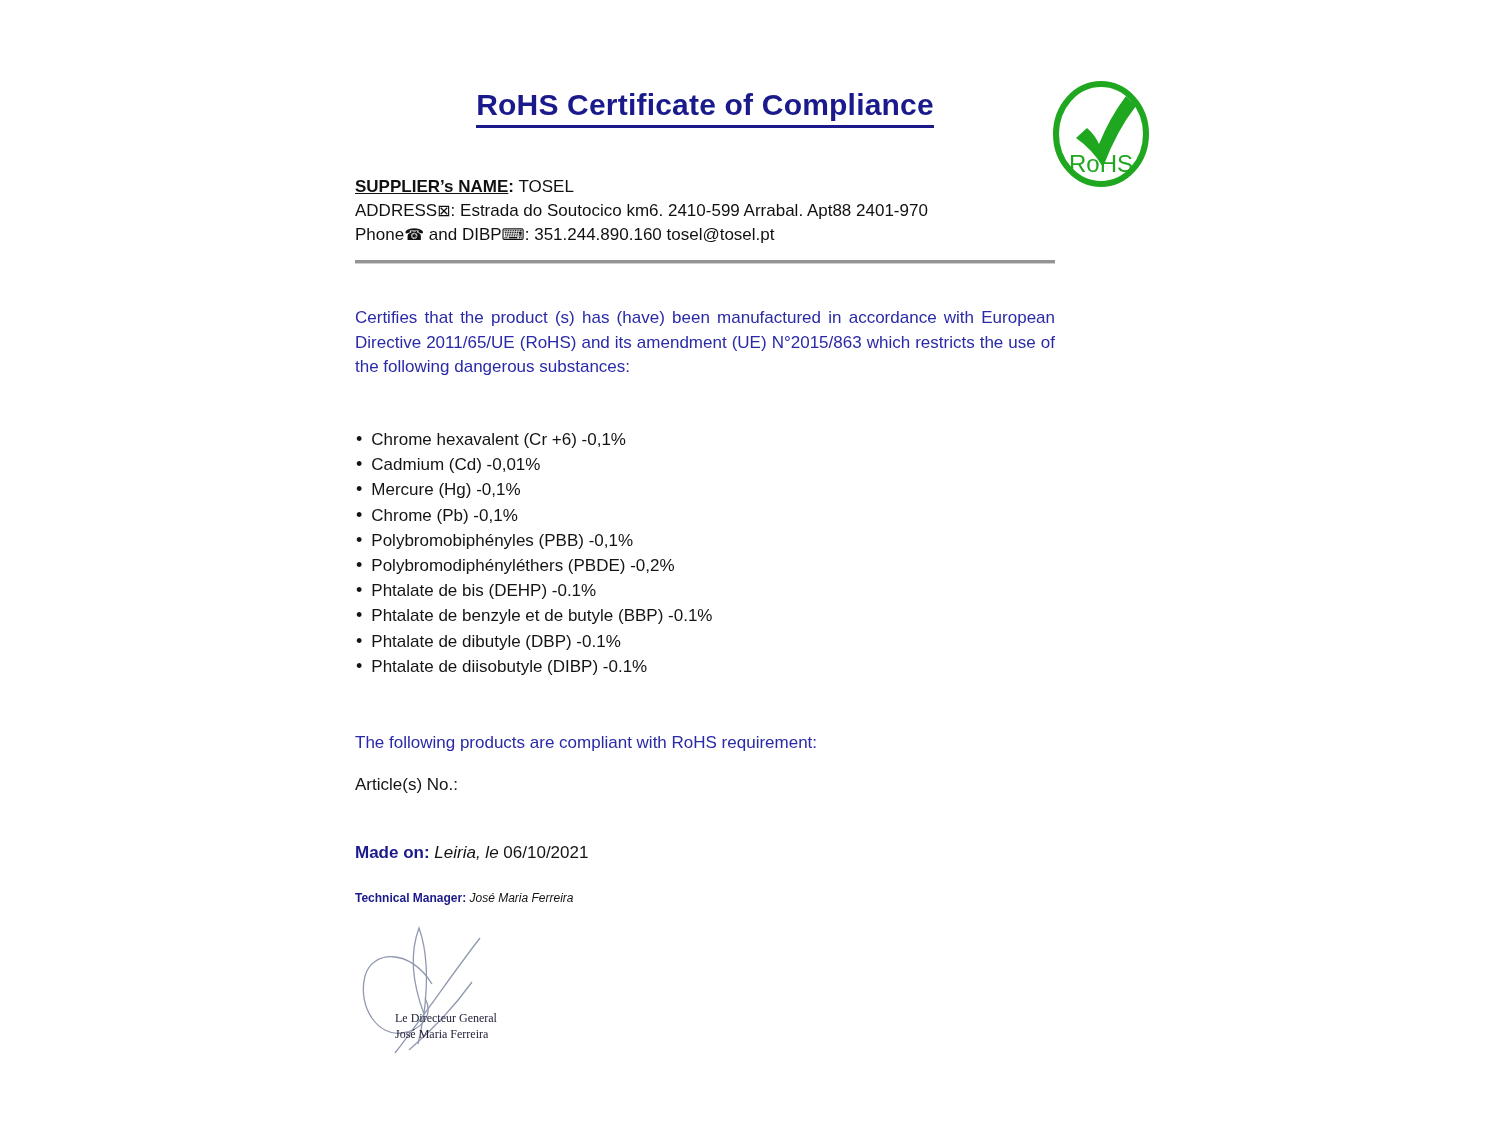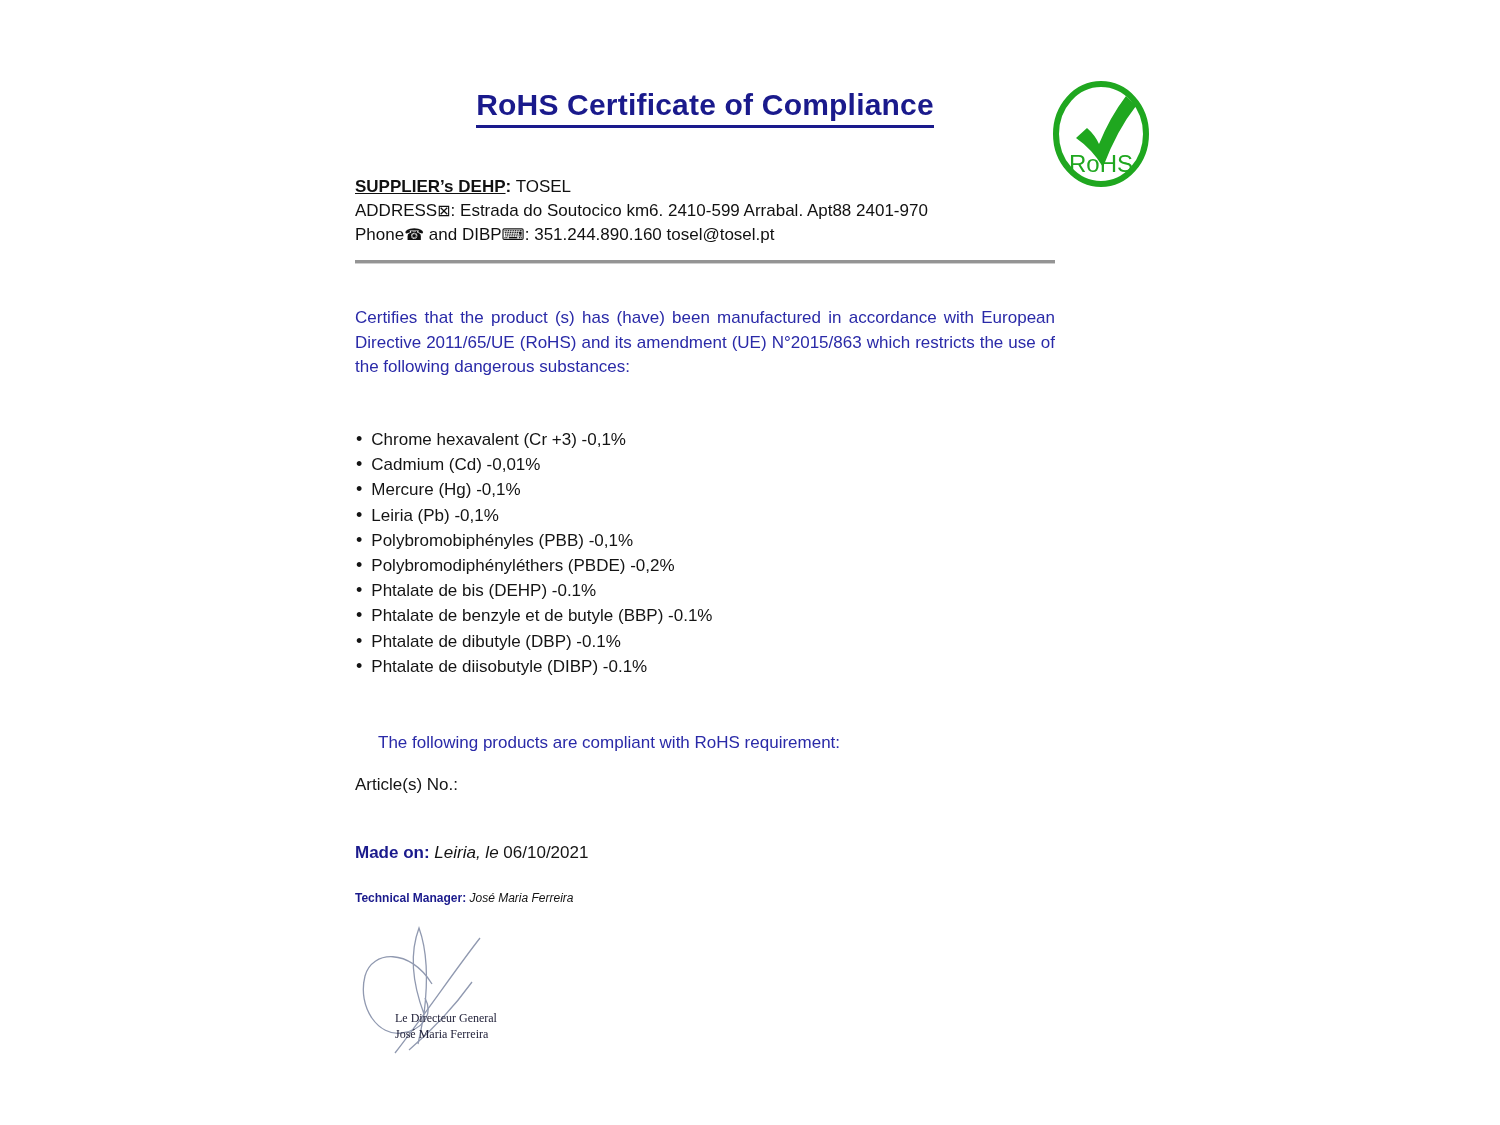--- a/index.html
+++ b/index.html
@@ -54,21 +54,21 @@
   .substances {
     position: absolute; left: 356px; top: 427px; width: 700px;
     list-style: none; margin: 0; padding: 0;
     font-size: 17px; line-height: 24.2px; color: #141414;
   }
   .substances li::before { content: "•"; font-size: 18px; margin-right: 9px; }
 
   
   .statement {
     position: absolute; left: 355px; top: 733px; width: 700px;
-    font-size: 17px; color: #2a2aa8; margin-left: 23px;
+    font-size: 17px; color: #2a2aa8;
   }
   .articles {
     position: absolute; left: 355px; top: 775px; width: 700px;
     font-size: 17px; color: #141414;
   }
 
   
   .made-on { position: absolute; left: 355px; top: 843px; font-size: 17px; }
   .tech-mgr { position: absolute; left: 355px; top: 891px; font-size: 12px; }
   .navy-label { font-weight: 700; color: #1a1a8c; }
@@ -98,43 +98,43 @@
   <div class="rohs-logo">
     <svg width="98" height="108" viewBox="0 0 98 108">
       <ellipse cx="49" cy="54" rx="45" ry="50" fill="#ffffff" stroke="#1fa71f" stroke-width="6"></ellipse>
       <path d="M24,58 L35,48 Q43,55 47,64 Q58,37 74,16 L84,26 Q65,50 51,87 Q40,69 24,58 Z" fill="#1fa71f"></path>
       <text x="49" y="92" text-anchor="middle" font-size="24" font-family="Liberation Sans, sans-serif" fill="#1fa71f">RoHS</text>
     </svg>
   </div>
 
   <div class="supplier">
     <div>
-      <span class="lbl-strong">SUPPLIER’s DEHP</span><span class="lbl-bold">:</span>
+      <span class="lbl-strong">SUPPLIER’s NAME</span><span class="lbl-bold">:</span>
       <span>TOSEL</span>
     </div>
     <div>
       <span>ADDRESS</span><span class="glyph">⊠</span><span>:</span>
       <span>Estrada do Soutocico km6. 2410-599 Arrabal. Apt88 2401-970</span>
     </div>
     <div>
       <span>Phone</span><span class="glyph">☎</span>
       <span>and DIBP</span><span class="glyph">⌨</span><span>:</span>
       <span>351.244.890.160 tosel@tosel.pt</span>
     </div>
   </div>
 
   <div class="rule"></div>
 
   <div class="cert-par">Certifies that the product (s) has (have) been manufactured in accordance with European Directive 2011/65/UE (RoHS) and its amendment (UE) N°2015/863 which restricts the use of the following dangerous substances:</div>
 
   <ul class="substances">
-    <li>Chrome hexavalent (Cr +3) -0,1%</li>
+    <li>Chrome hexavalent (Cr +6) -0,1%</li>
     <li>Cadmium (Cd) -0,01%</li>
     <li>Mercure (Hg) -0,1%</li>
-    <li>Leiria (Pb) -0,1%</li>
+    <li>Chrome (Pb) -0,1%</li>
     <li>Polybromobiphényles (PBB) -0,1%</li>
     <li>Polybromodiphényléthers (PBDE) -0,2%</li>
     <li>Phtalate de bis (DEHP) -0.1%</li>
     <li>Phtalate de benzyle et de butyle (BBP) -0.1%</li>
     <li>Phtalate de dibutyle (DBP) -0.1%</li>
     <li>Phtalate de diisobutyle (DIBP) -0.1%</li>
   </ul>
 
   <div class="statement">The following products are compliant with RoHS requirement:</div>
   <div class="articles">Article(s) No.:</div>

